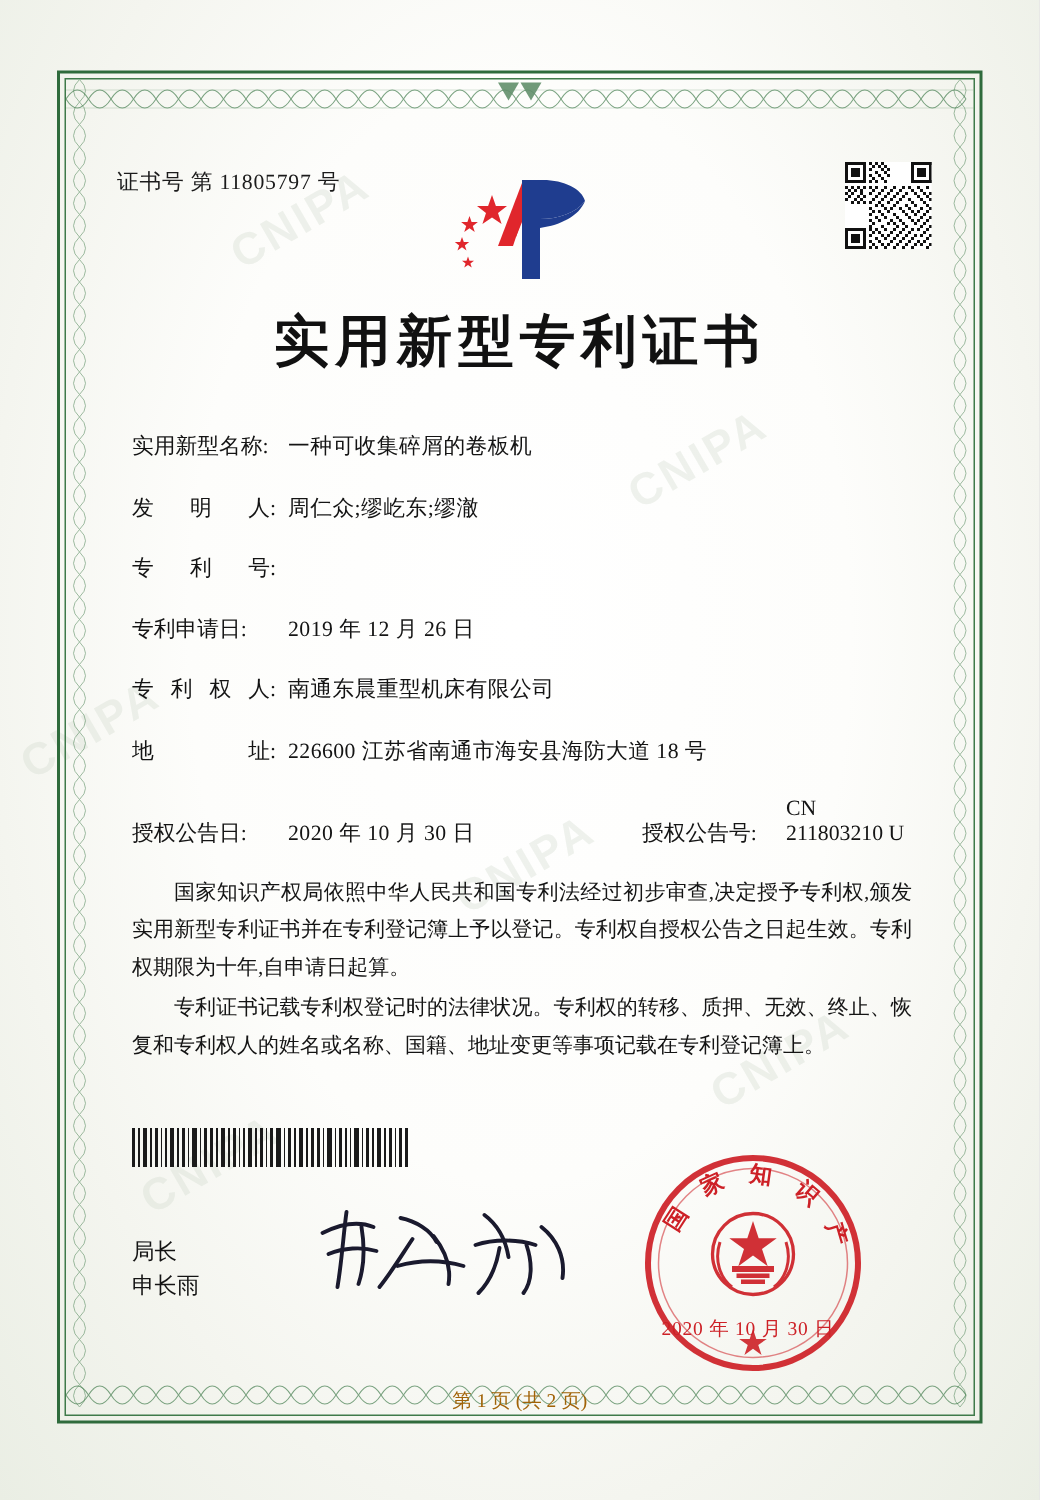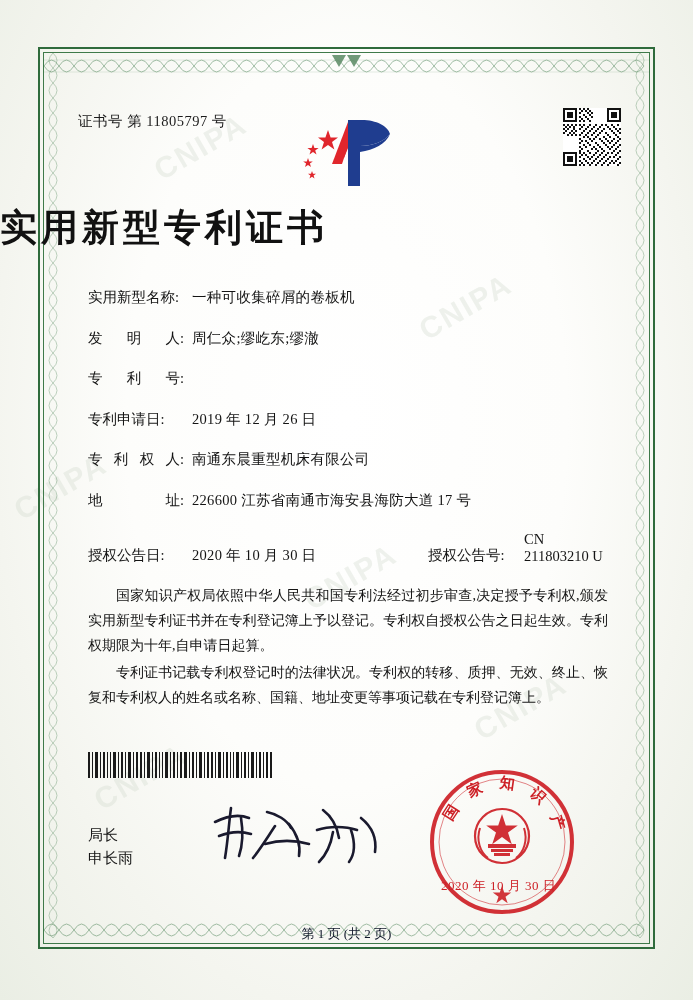--- a/index.html
+++ b/index.html
@@ -120,20 +120,21 @@
     top: 118px;
     width: 110px;
     height: 72px;
   }
 
   .title {
     position: absolute;
     left: 0;
     right: 0;
     top: 203px;
+    text-align: center;
     font-family: "Liberation Serif", serif;
     font-size: 37px;
     font-weight: bold;
     letter-spacing: 4px;
     color: #111;
   }
 
   
   .fields {
     position: absolute;
@@ -228,21 +229,21 @@
     font-family: "Liberation Serif", serif;
   }
 
   
   .page-num {
     position: absolute;
     left: 0; right: 0;
     top: 925px;
     text-align: center;
     font-size: 13px;
-    color: #0f172a;
+    color: #a16207;
   }
   .foot-note {
     position: absolute;
     left: 0; right: 0;
     top: 963px;
     text-align: center;
     font-size: 13.5px;
     color: #1b1b1b;
     letter-spacing: 0.5px;
   }
@@ -566,21 +567,21 @@
         <span>人:</span>
       </span>
       <span class="fvalue">南通东晨重型机床有限公司</span>
     </div>
 
     <div class="frow">
       <span class="flabel spread">
         <span>地</span>
         <span>址:</span>
       </span>
-      <span class="fvalue">226600 江苏省南通市海安县海防大道 17 号</span>
+      <span class="fvalue">226600 江苏省南通市海安县海防大道 18 号</span>
     </div>
 
     <div class="frow dual">
       <span class="flabel">授权公告日:</span>
       <span class="fvalue">2020 年 10 月 30 日</span>
       <span class="flabel2">授权公告号:</span>
       <span class="fvalue2">CN 211803210 U</span>
     </div>
 
   </div>

